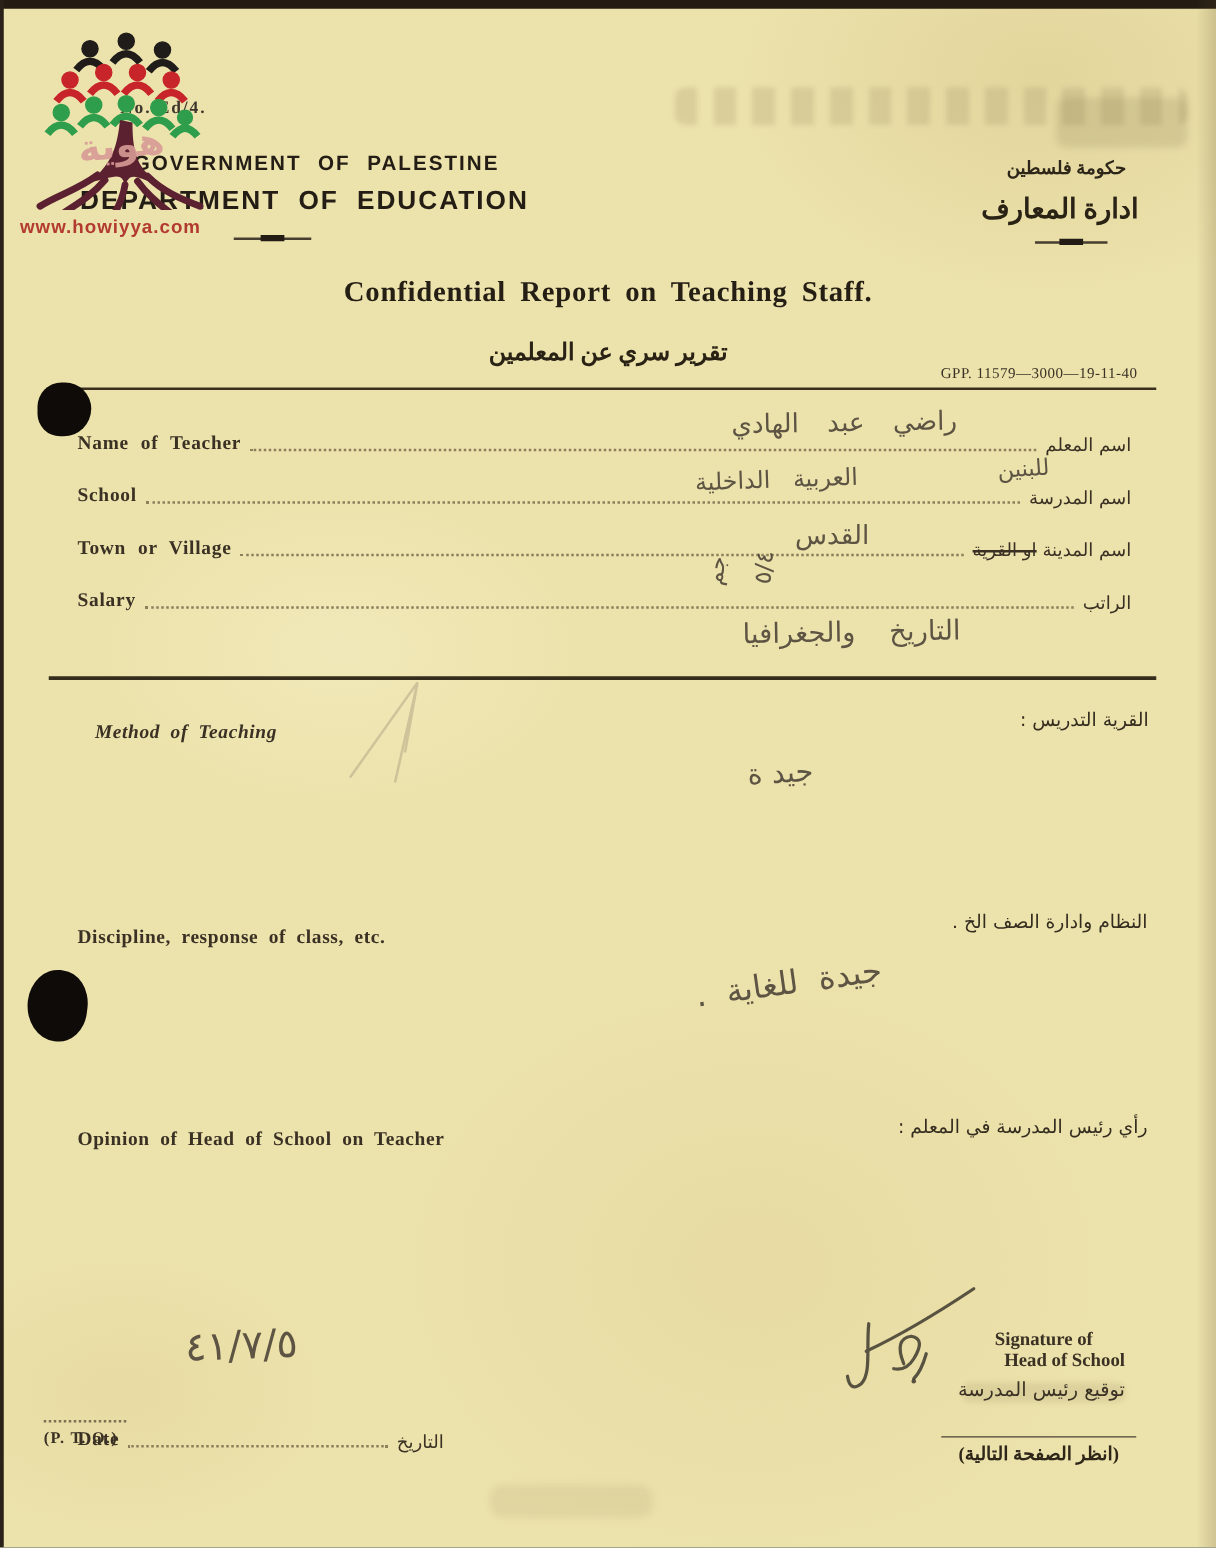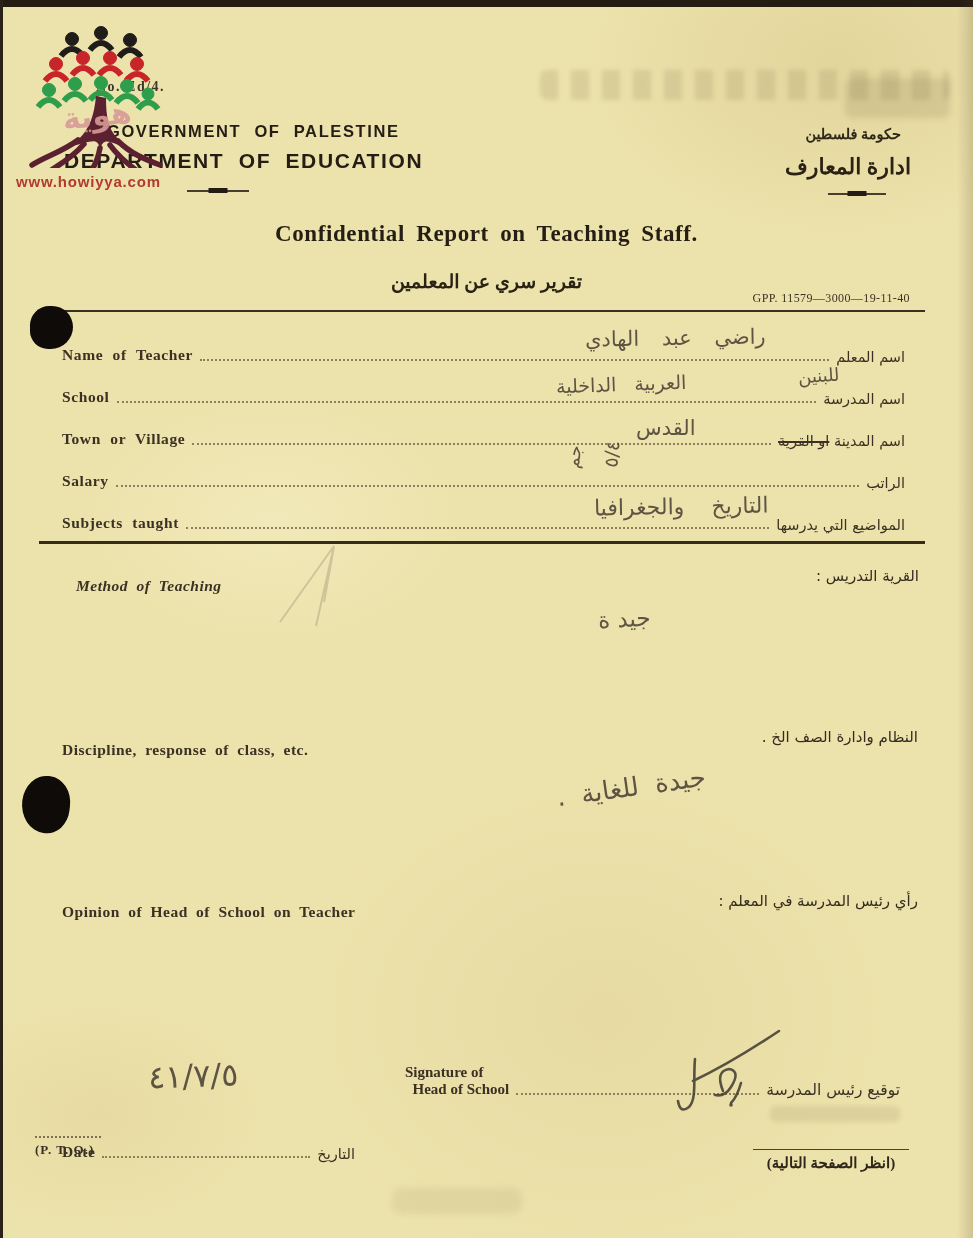--- a/index.html
+++ b/index.html
@@ -39,21 +39,21 @@
   .flabel-ar{font-family:"DejaVu Sans",sans-serif;direction:rtl;font-size:14.5px;color:#3a3124;white-space:nowrap;margin-bottom:-1px;}
   .struck{text-decoration:line-through;text-decoration-thickness:2.2px;text-decoration-color:#3a3124;}
 
   .hw{position:absolute;font-family:"DejaVu Sans",sans-serif;direction:rtl;color:#4a4136;opacity:.88;white-space:nowrap;}
   .sec-en{position:absolute;font:600 15.5px "Liberation Serif",serif;color:#3a3124;letter-spacing:.5px;word-spacing:4px;}
   .sec-ar{position:absolute;font-family:"DejaVu Sans",sans-serif;direction:rtl;font-size:15px;color:#342c1f;white-space:nowrap;}
 
   .hole{position:absolute;background:#0e0b08;}
   .bleed{position:absolute;pointer-events:none;}
 
-  .sigrow{position:absolute;left:405px;right:73px;display:flex;align-items:flex-end;}
+  .sigrow{position:absolute;left:405px;right:73px;display:flex;align-items:flex-end;flex-direction:column;}
   .siglabel{font:600 15px "Liberation Serif",serif;color:#3a3124;line-height:17px;white-space:nowrap;}
   .pto{font:600 13px "Liberation Serif",serif;color:#3a3124;letter-spacing:1px;}
   .seenext{font-size:15px;font-weight:bold;color:#2e2719;border-top:1.4px solid #4a4134;padding-top:4px;text-align:center;}
 </style>
 </head>
 <body>
 
 <div id="page">
 
   <div class="abs edge-top"></div>
@@ -157,25 +157,20 @@
   <div class="frow" style="top:469px;">
     <span class="flabel">Salary</span>
     <span class="dots"></span>
     <span class="flabel-ar">الراتب</span>
   </div>
   <div class="frow" style="top:427px;">
     <span class="flabel">Town or Village</span>
     <span class="dots"></span>
     <span class="flabel-ar"><span>اسم المدينة</span>
       <s class="struck">او القرية</s></span>
-  </div>
-  <div class="frow" style="top:511px;">
-    <span class="flabel">Subjects taught</span>
-    <span class="dots"></span>
-    <span class="flabel-ar">المواضيع التي يدرسها</span>
   </div>
 
   <div class="hw" style="left:585px;top:326px;font-size:21px;word-spacing:16px;letter-spacing:2px;transform:rotate(-1deg);">راضي عبد الهادي</div>
   <div class="hw" style="left:556px;top:373px;font-size:19px;word-spacing:12px;letter-spacing:2px;transform:rotate(-2deg);">العربية الداخلية</div>
   <div class="hw" style="left:798px;top:365px;font-size:18px;transform:rotate(-4deg);">للبنين</div>
   <div class="hw" style="left:636px;top:416px;font-size:21px;letter-spacing:3px;">القدس</div>
   <div class="hw" style="left:598px;top:443px;font-size:19px;transform:rotate(-85deg);">٥/٤</div>
   <div class="hw" style="left:562px;top:446px;font-size:18px;transform:rotate(-80deg);">جم</div>
   <div class="hw" style="left:594px;top:494px;font-size:22px;word-spacing:20px;letter-spacing:2px;transform:rotate(-1deg);">التاريخ والجغرافيا</div>
 

